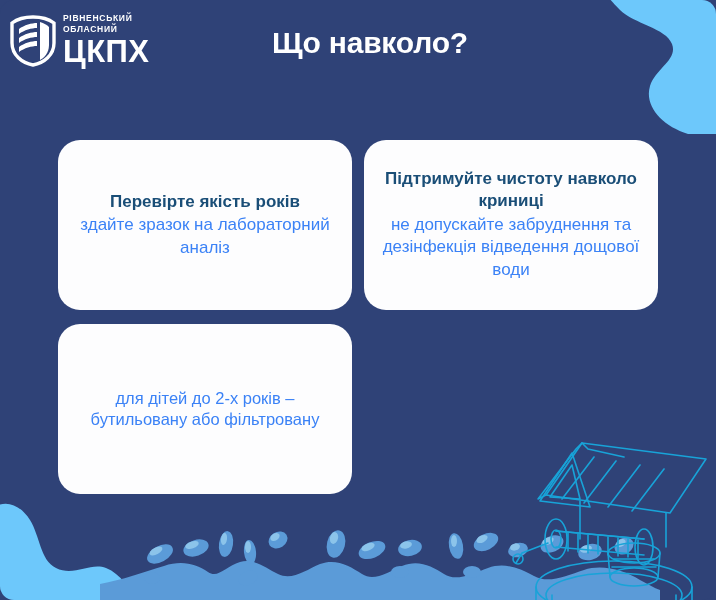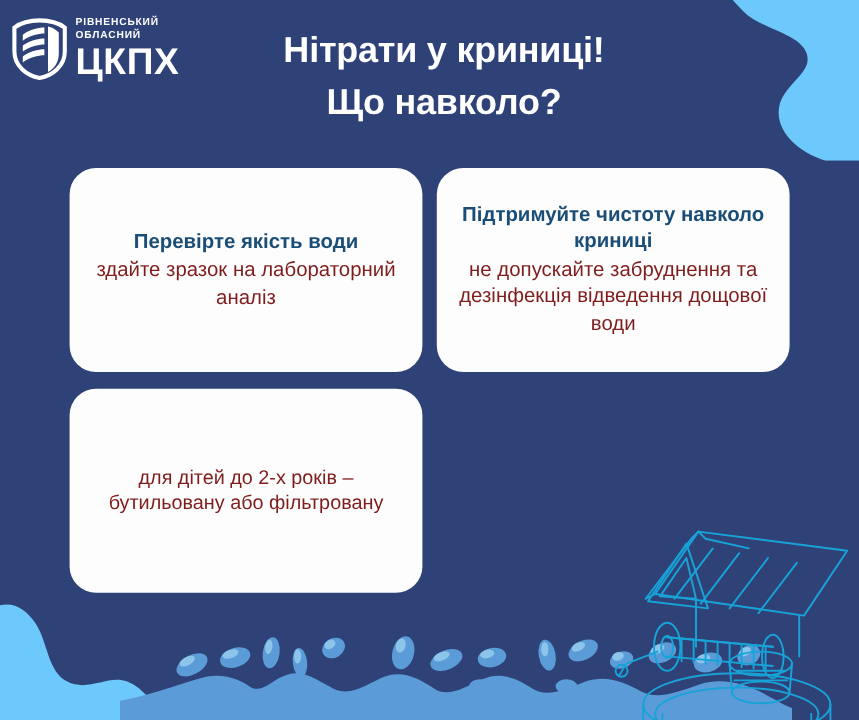--- a/index.html
+++ b/index.html
@@ -12,20 +12,21 @@
     overflow: hidden;
     font-family: "Liberation Sans", sans-serif;
     background: #2f4277;
   }
   #poster {
     position: relative;
     width: 716px;
     height: 600px;
     background: #2f4277;
     overflow: hidden;
+    border-radius: 14px;
   }
 
   
   .deco {
     position: absolute;
     pointer-events: none;
   }
   #blob-top-right {
     top: -6px;
     right: -4px;
@@ -125,21 +126,21 @@
     text-align: center;
   }
   .card-heading {
     color: #1a4e77;
     font-weight: bold;
     font-size: 17px;
     line-height: 1.28;
     margin-bottom: 2px;
   }
   .card-body {
-    color: #7f1d1d;
+    color: #3b82f6;
     font-size: 17px;
     line-height: 1.33;
   }
   
   .card.compact .card-heading { font-size: 15.5px; line-height: 1.3; }
   .card.compact .card-body    { font-size: 16.5px; line-height: 1.3; }
 </style>
 </head>
 <body>
 
@@ -249,28 +250,27 @@
       <path d="M30,7 C34,8 37,10 39,12 L39,30 C39,38 34,43 30,45 Z" fill="#ffffff"></path>
     </svg>
     <div id="logo-text">
       <div class="logo-line-small">РІВНЕНСЬКИЙ</div>
       <div class="logo-line-small">ОБЛАСНИЙ</div>
       <div class="logo-line-big">ЦКПХ</div>
     </div>
   </div>
 
   <div id="headline">
-    <div class="headline-line">Нітрати у криниці!</div>
     <div class="headline-line">Що навколо?</div>
   </div>
 
   <div id="cards">
 
     <div class="card">
-      <div class="card-heading">Перевірте якість води</div>
+      <div class="card-heading">Перевірте якість років</div>
       <div class="card-body">здайте зразок на лабораторний аналіз</div>
     </div>
 
     <div class="card">
       <div class="card-heading">Підтримуйте чистоту навколо криниці</div>
       <div class="card-body">не допускайте забруднення та дезінфекція відведення дощової води</div>
     </div>
 
     <div class="card compact">
       <div class="card-body">для дітей до 2-х років – бутильовану або фільтровану</div>

